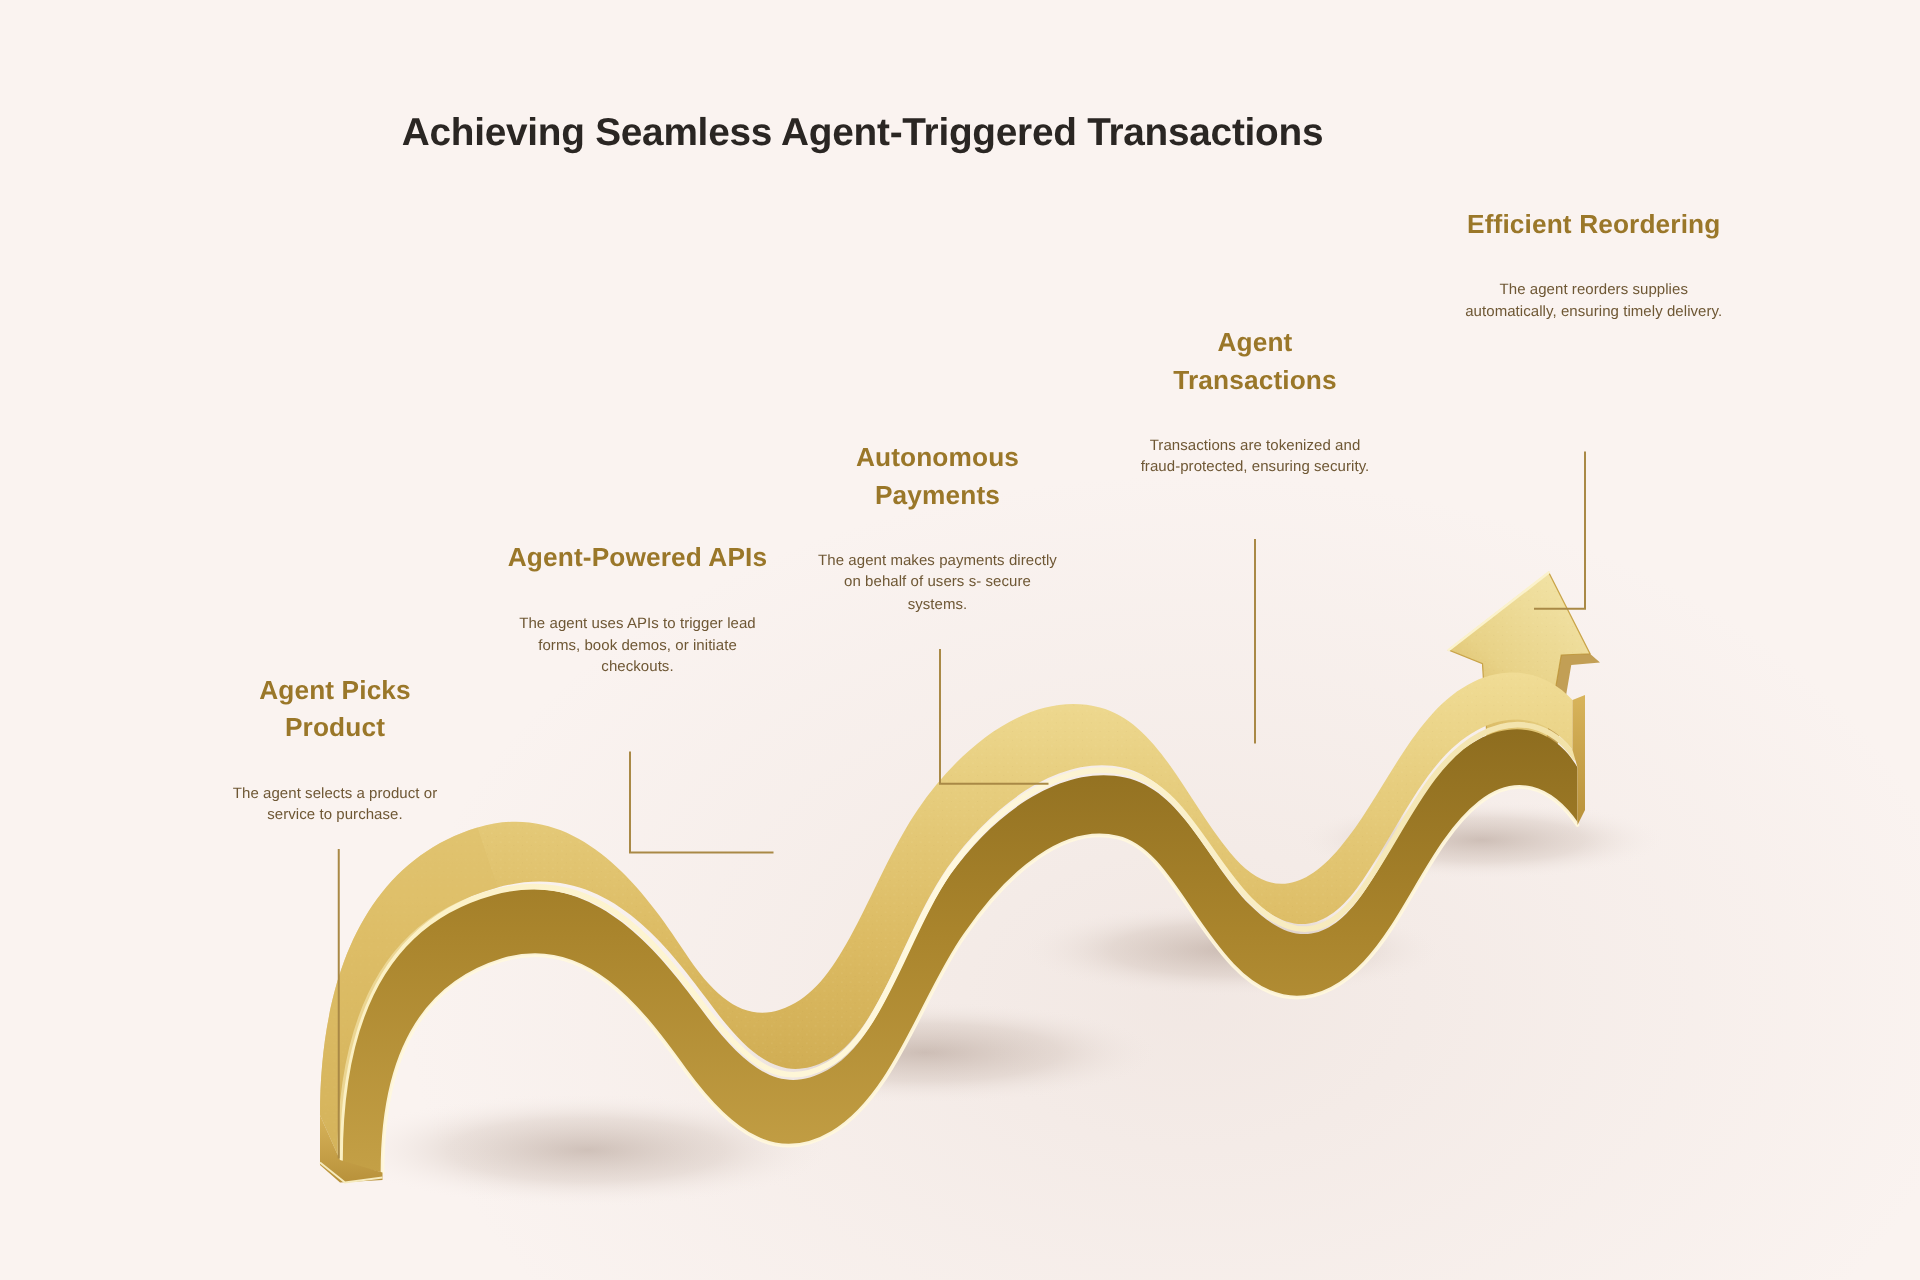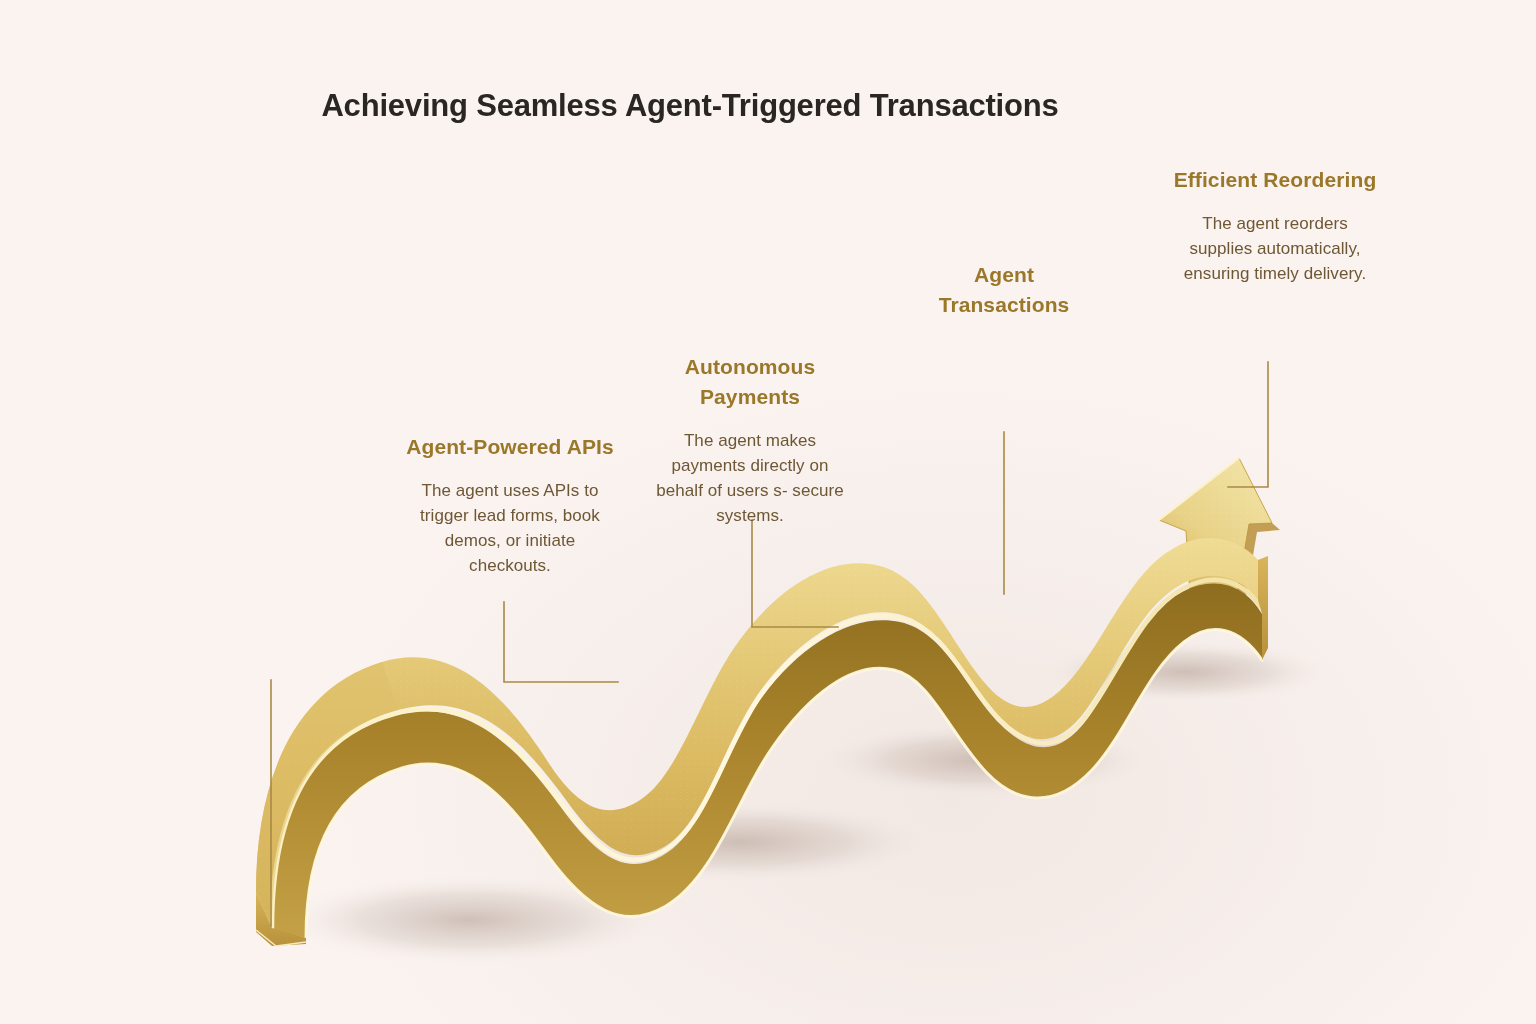--- a/index.html
+++ b/index.html
@@ -47,22 +47,22 @@
     text-align:center;
   }
   .label-head {
     font-size:21px;
     font-weight:700;
     line-height:1.42;
     color:#9A7729;
     letter-spacing:0.1px;
   }
   .label-body {
-    margin-top:16px;
-    font-size:17px;
+    margin-top:28px;
+    font-size:12px;
     font-weight:400;
     line-height:1.48;
     color:#6E5734;
     letter-spacing:0.05px;
   }
   .lb1 { left:168px; top:538px; width:200px; }
   .lb2 { left:404px; top:432px; width:212px; }
   .lb3 { left:650px; top:352px; width:200px; }
   .lb4 { left:906px; top:260px; width:196px; }
   .lb5 { left:1172px; top:165px; width:206px; }
@@ -254,33 +254,38 @@
   <svg id="connector-svg" viewBox="0 0 1536 1024">
     <g fill="none" stroke="#A98946" stroke-width="1.6" stroke-linecap="square" stroke-linejoin="miter">
       <path d="M271,680 L271,926"></path>
       <path d="M504,602 L504,682 L618,682"></path>
       <path d="M752,520 L752,627 L838,627"></path>
       <path d="M1004,432 L1004,594"></path>
       <path d="M1268,362 L1268,487 L1228,487"></path>
     </g>
   </svg>
 
+  <div class="label-block lb1">
+    <div class="label-head">Agent Picks Product</div>
+    <div class="label-body">The agent selects a product or service to purchase.</div>
+  </div>
 
   <div class="label-block lb2">
     <div class="label-head">Agent-Powered APIs</div>
     <div class="label-body">The agent uses APIs to trigger lead forms, book demos, or initiate checkouts.</div>
   </div>
 
   <div class="label-block lb3">
     <div class="label-head">Autonomous Payments</div>
     <div class="label-body">The agent makes payments directly on behalf of users s- secure systems.</div>
   </div>
 
   <div class="label-block lb4">
     <div class="label-head">Agent Transactions</div>
+    <div class="label-body">Transactions are tokenized and fraud-protected, ensuring security.</div>
   </div>
 
   <div class="label-block lb5">
     <div class="label-head">Efficient Reordering</div>
     <div class="label-body">The agent reorders supplies automatically, ensuring timely delivery.</div>
   </div>
 
 </div>
 
 </body></html>

